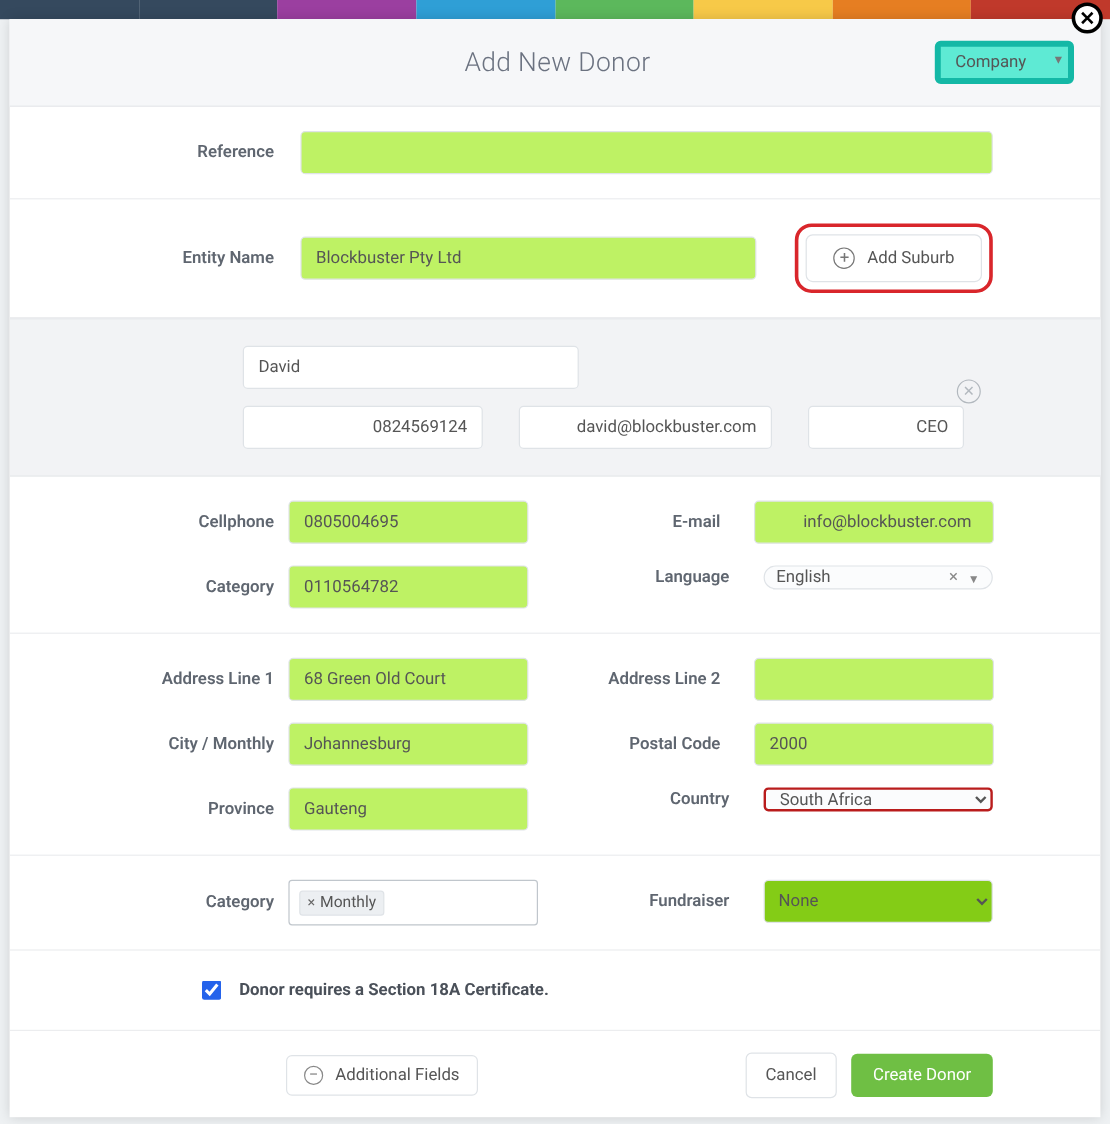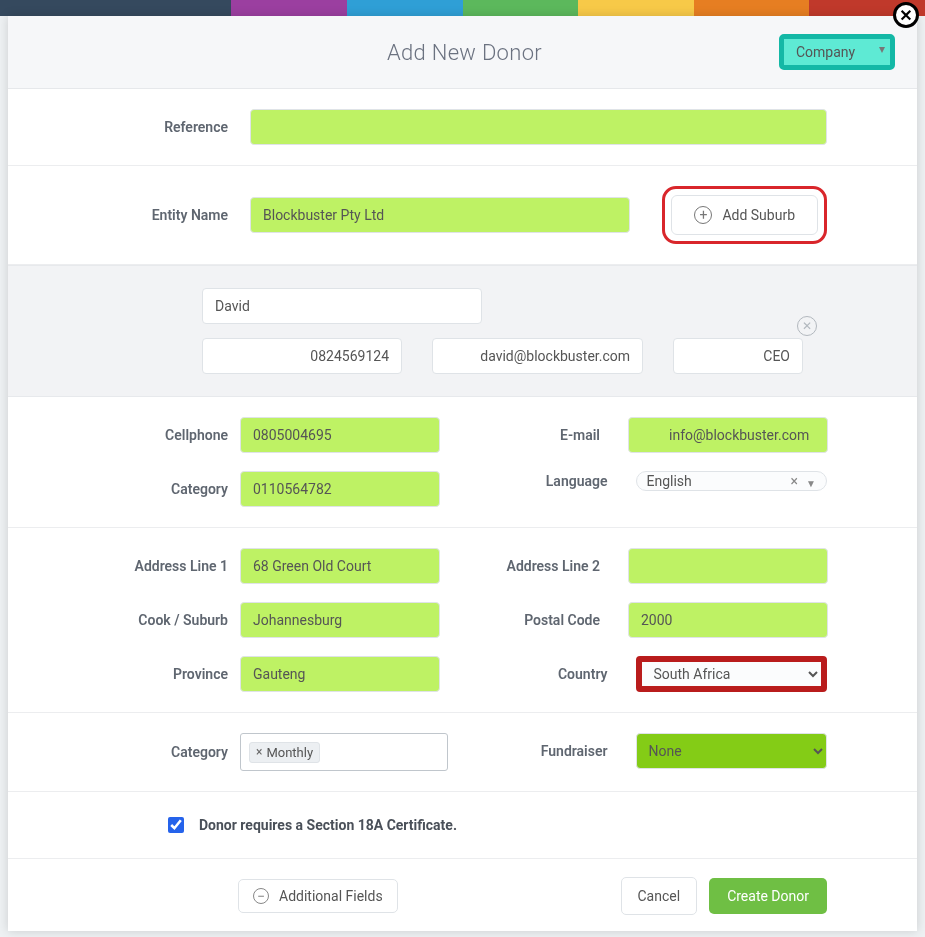--- a/index.html
+++ b/index.html
@@ -44,21 +44,21 @@
   .contact-row2 input{ background:#fff;text-align:right; }
   .contact-row2 input:nth-child(1){ width:200px;}
   .contact-row2 input:nth-child(2){ width:220px;}
   .contact-row2 input:nth-child(3){ width:130px;}
   .remove-contact{ position:absolute; right:100px; top:50px; width:20px; height:20px; border:1.5px solid #b2b8be; border-radius:50%; color:#b2b8be; display:flex; align-items:center; justify-content:center; font-size:12px; cursor:pointer; background:#f2f3f5;}
   
   .lang-box{ flex:1; height:20px; border:1px solid #dfe3e7; border-radius:16px; background:#fbfcfd; display:flex; align-items:center; padding:0 10px; font-size:14px; color:#555; position:relative;}
   .lang-x{ position:absolute; right:28px; color:#888;}
   .lang-caret{ position:absolute; right:10px; top:6px; color:#888; font-size:10px;}
   
-  .ctry{ flex:1; height:36px; border:6px solid #b91c1c; border-radius:4px; background:#fbfcfd; padding:0 8px; font-size:14px; color:#555;}
+  .ctry{ flex:1; height:20px; border:2px solid #b91c1c; border-radius:4px; background:#fbfcfd; padding:0 8px; font-size:14px; color:#555;}
   
   .tag-input{ flex:1; height:38px; border:1px solid #c0c6cc; border-radius:3px; background:#fff; display:flex; align-items:center; gap:6px; padding:0 8px;}
   .tag{ background:#eceff2; border:1px solid #dfe3e7; border-radius:3px; padding:2px 6px; font-size:13px; color:#555; display:flex; align-items:center; gap:4px;}
   .tag .x{ font-size:12px; color:#666; cursor:pointer;}
   
   .fund{ flex:1; height:36px; border:1px solid #dfe3e7; border-radius:4px; background:#84cc16; padding:0 8px; font-size:14px; color:#555;}
   
   .chk-row{ padding:22px 90px; display:flex; align-items:center; gap:12px; border-bottom:1px solid #ecedef;}
   .chk-row input{ width:16px; height:16px; accent-color:#2563eb; margin-left:70px;}
   .chk-label{ font-weight:700; color:#4a5059; font-size:14px;}
@@ -167,21 +167,21 @@
           <div class="label">Address Line 1</div>
           <input type="text" class="half" value="68 Green Old Court" style="">
         </div>
         <div class="col">
           <div class="label-r">Address Line 2</div>
           <input type="text" class="half" style="flex: 1 1 0%;" value="">
         </div>
       </div>
       <div class="two-col" style="margin-bottom:18px;">
         <div class="col">
-          <div class="label">Cook / Suburb</div>
+          <div class="label">City / Monthly</div>
           <input type="text" class="half" value="Johannesburg" style="">
         </div>
         <div class="col">
           <div class="label-r">Postal Code</div>
           <input type="text" class="half" style="flex: 1 1 0%;" value="2000">
         </div>
       </div>
       <div class="two-col">
         <div class="col">
           <div class="label">Province</div>

